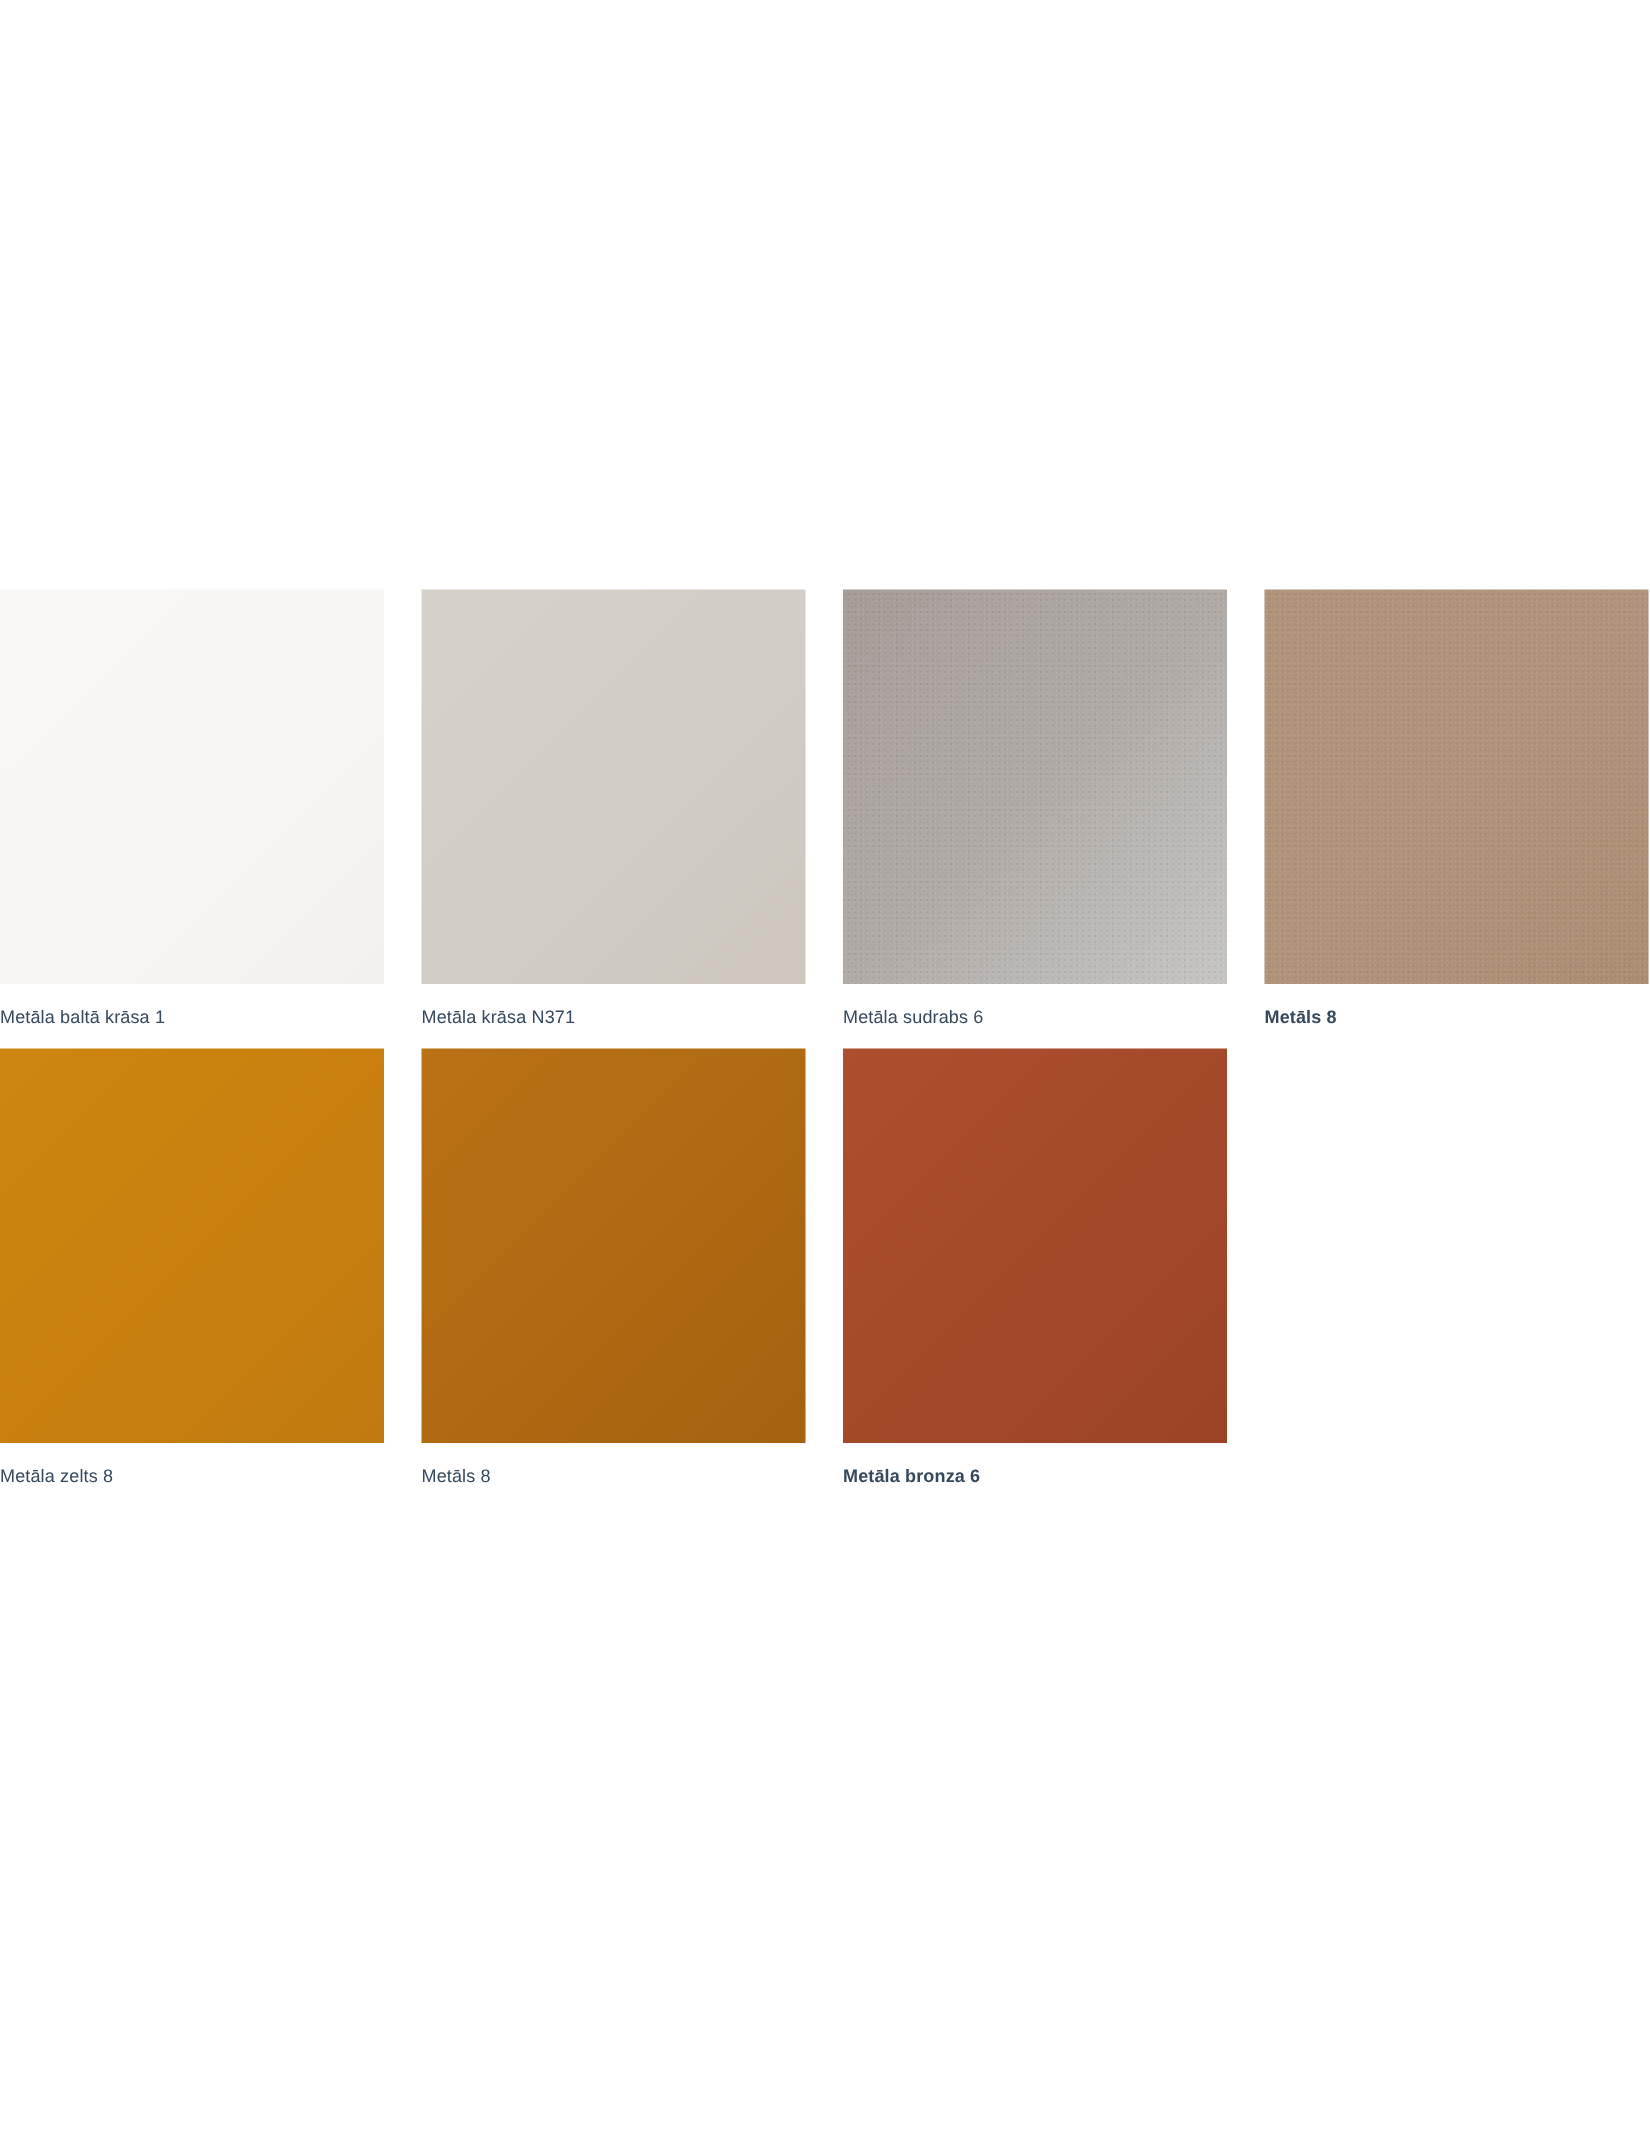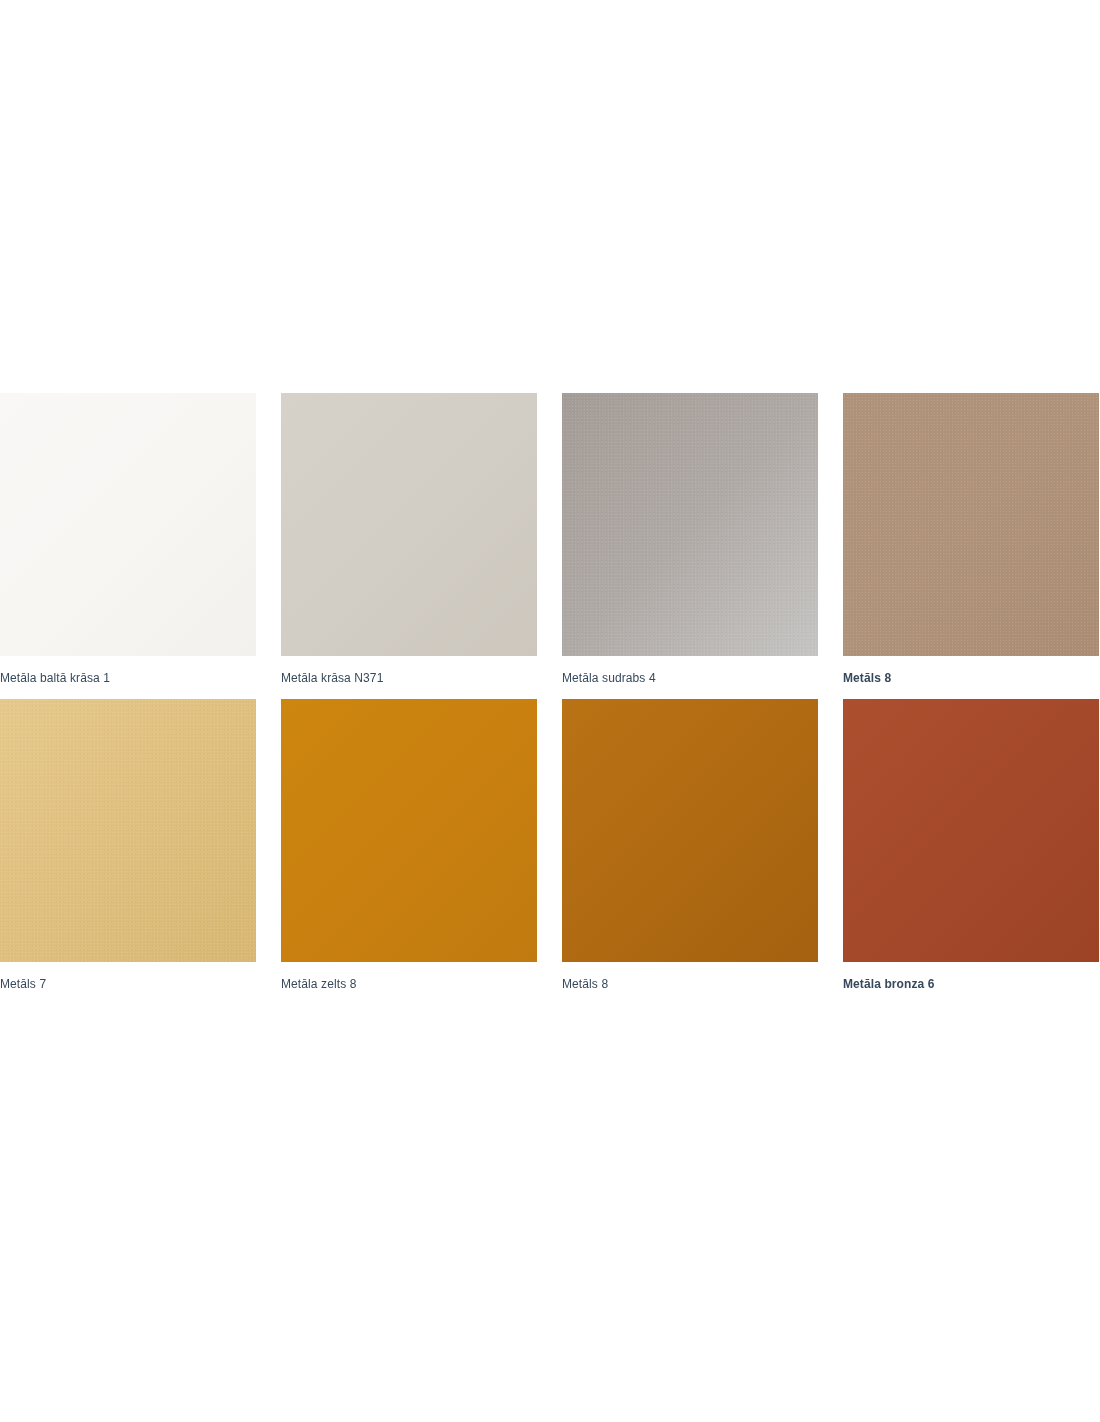--- a/index.html
+++ b/index.html
@@ -81,33 +81,29 @@
     <div class="swatch-cell">
       <div class="swatch-chip" title="Metāla baltā krāsa 1" style="background: linear-gradient(135deg, rgb(249, 248, 246) 0%, rgb(247, 246, 243) 50%, rgb(242, 241, 237) 100%);"></div>
       <div class="swatch-label">Metāla baltā krāsa 1</div>
     </div>
     <div class="swatch-cell">
       <div class="swatch-chip" title="Metāla krēms N371" style="background: linear-gradient(135deg, rgb(214, 209, 201) 0%, rgb(210, 205, 197) 50%, rgb(205, 199, 190) 100%);"></div>
       <div class="swatch-label">Metāla krāsa N371</div>
     </div>
     <div class="swatch-cell">
       <div class="swatch-chip metallic" title="Metāla sudrabs 2" style="background: linear-gradient(135deg, rgb(164, 156, 151) 0%, rgb(176, 170, 166) 50%, rgb(198, 197, 195) 100%);"></div>
-      <div class="swatch-label">Metāla sudrabs 4</div>
+      <div class="swatch-label">Metāla sudrabs 6</div>
     </div>
     <div class="swatch-cell">
       <div class="swatch-chip metallic" title="Metāls 8" style="background: linear-gradient(135deg, rgb(176, 147, 122) 0%, rgb(176, 147, 122) 50%, rgb(171, 141, 116) 100%);"></div>
       <div class="swatch-label">Metāls 8</div>
     </div>
   </div>
 
   <div class="swatch-row">
-    <div class="swatch-cell">
-      <div class="swatch-chip metallic" title="Metāls 7" style="background: linear-gradient(135deg, rgb(230, 201, 140) 0%, rgb(224, 192, 127) 50%, rgb(217, 184, 115) 100%);"></div>
-      <div class="swatch-label">Metāls 7</div>
-    </div>
     <div class="swatch-cell">
       <div class="swatch-chip" title="Metāla zelts 3" style="background: linear-gradient(135deg, rgb(205, 134, 15) 0%, rgb(201, 128, 15) 50%, rgb(192, 122, 16) 100%);"></div>
       <div class="swatch-label">Metāla zelts 8</div>
     </div>
     <div class="swatch-cell">
       <div class="swatch-chip" title="Metāls 6" style="background: linear-gradient(135deg, rgb(185, 114, 20) 0%, rgb(176, 106, 18) 50%, rgb(165, 97, 16) 100%);"></div>
       <div class="swatch-label">Metāls 8</div>
     </div>
     <div class="swatch-cell">
       <div class="swatch-chip" title="Metāla bronza 5" style="background: linear-gradient(135deg, rgb(171, 79, 47) 0%, rgb(165, 73, 43) 50%, rgb(156, 67, 38) 100%);"></div>

